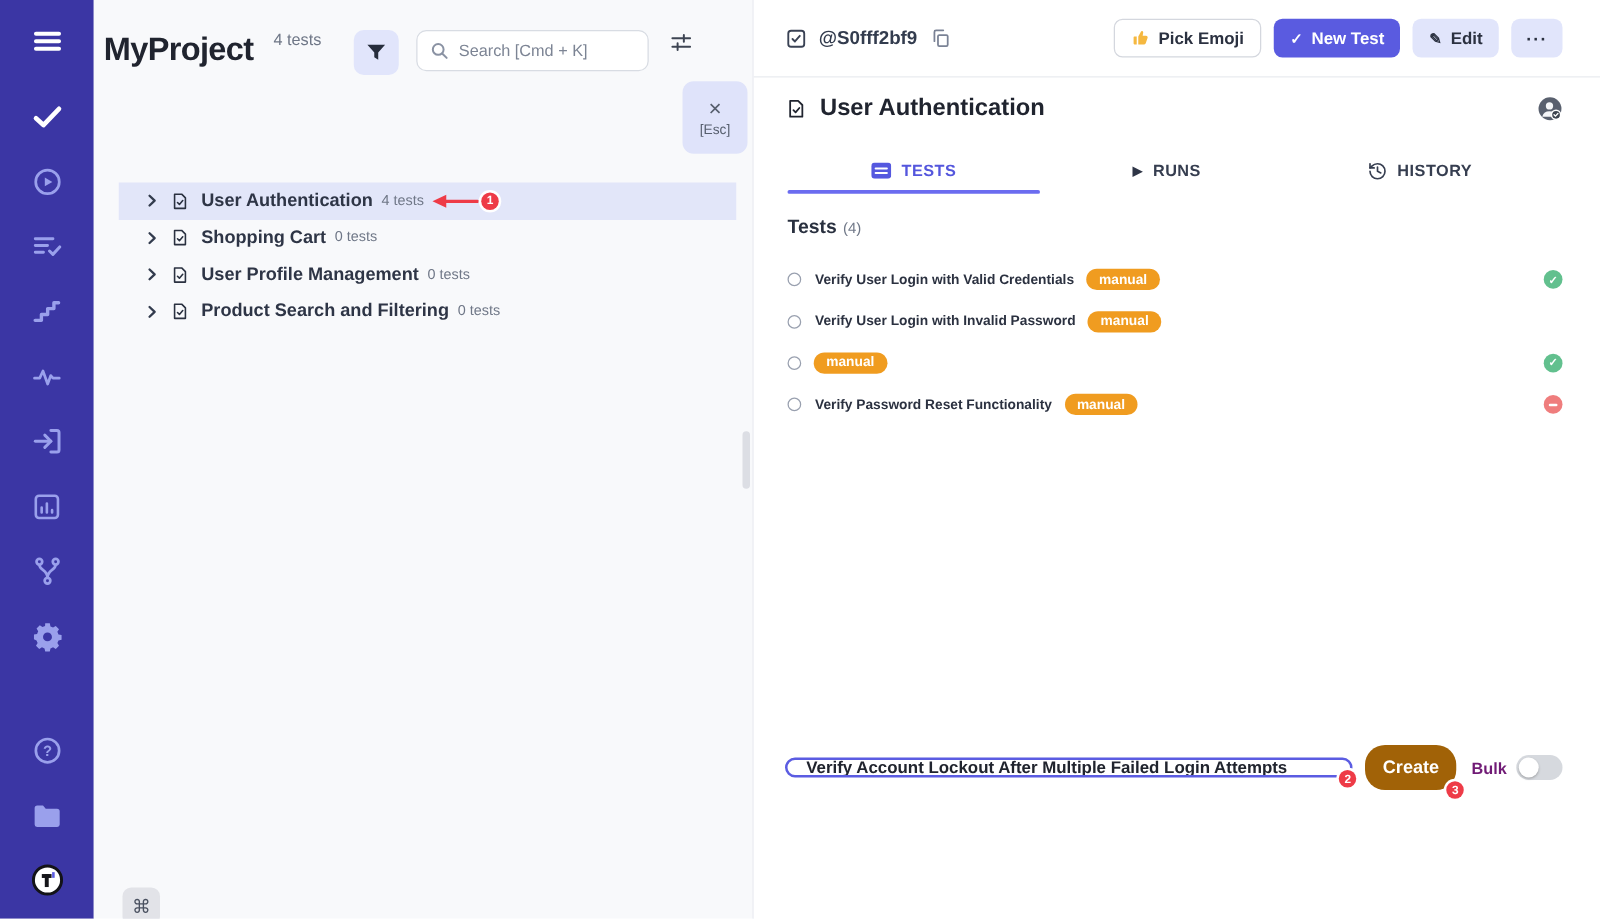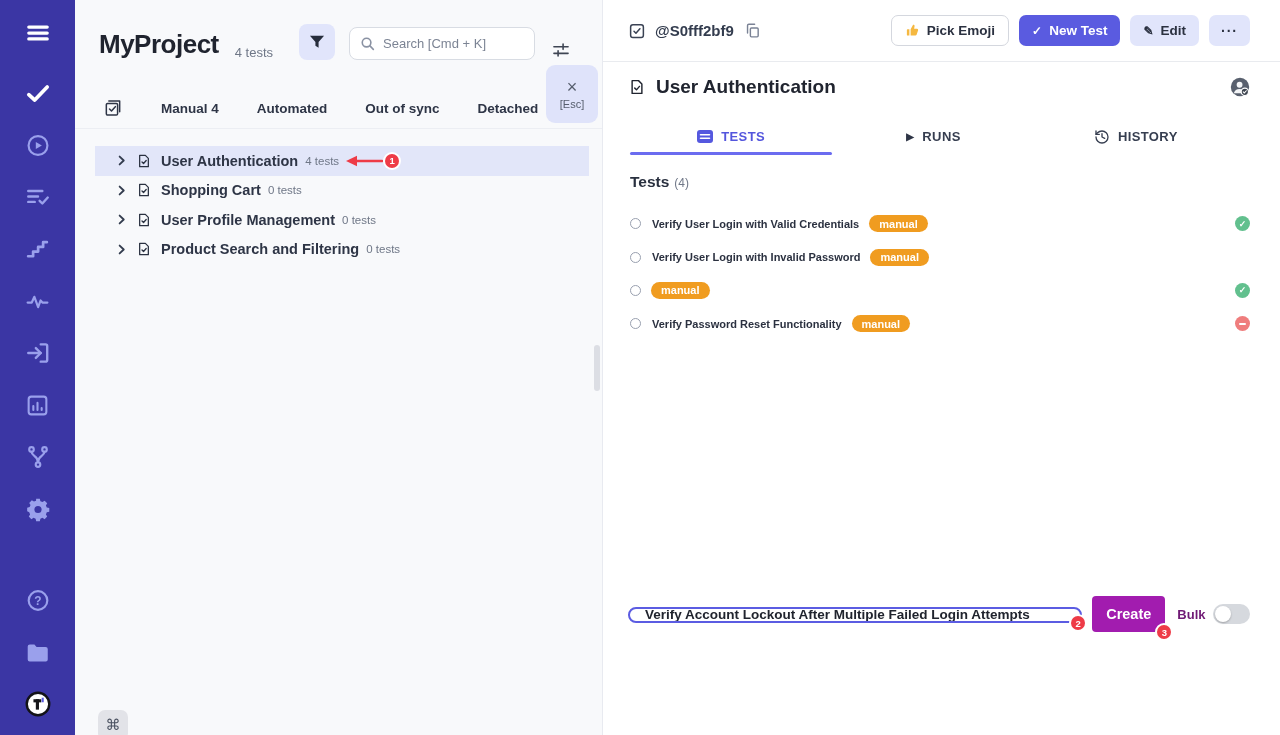--- a/index.html
+++ b/index.html
@@ -8,21 +8,21 @@
 
   
   .rail { width:75px; height:735px; background:#3b36a4; display:flex; flex-direction:column; align-items:center; padding:20px 0 14px; flex:0 0 auto; }
   .rail .ric { width:26px; height:26px; display:flex; align-items:center; justify-content:center; cursor:pointer; margin-bottom:26px; }
   .rail .ric:first-child { margin-bottom:34px; }
   .rail .spacer { flex:1; margin:0; }
   .rail .ric.logo { margin-bottom:4px; }
 
   
   .lpanel { width:528px; height:735px; background:#f8f9fb; border-right:1px solid #e8eaf0; position:relative; flex:0 0 auto; }
-  .lp-head { display:flex; align-items:flex-end; padding:24px 0 0 24px; }
+  .lp-head { display:flex; align-items:flex-start; padding:24px 0 0 8px; }
   .lp-title { font-size:26px; font-weight:800; color:#20242f; letter-spacing:-.5px; }
   .lp-sub { font-size:13px; color:#6f7787; margin-left:16px; }
   .filter-btn { margin-left:26px; width:36px; height:36px; border-radius:8px; background:#e1e5fb; border:none; display:flex; align-items:center; justify-content:center; cursor:pointer; }
   .search-box { margin-left:14px; width:186px; height:33px; background:#fff; border:1px solid #d8dce3; border-radius:8px; display:flex; align-items:center; padding:0 10px; }
   .search-box input { border:none; outline:none; background:transparent; font-family:inherit; font-size:13px; color:#3a4254; margin-left:8px; width:140px; }
   .search-box input::placeholder { color:#7c8494; }
   .sliders { margin-left:16px; cursor:pointer; display:flex; }
   .esc-card { position:absolute; top:65px; left:471px; width:52px; height:58px; background:#dfe3fa; border-radius:9px; display:flex; flex-direction:column; align-items:center; justify-content:center; gap:3px; cursor:pointer; z-index:4; }
   .esc-x { font-size:18px; line-height:16px; color:#565e6d; }
   .esc-label { font-size:11px; color:#565e6d; }
@@ -78,21 +78,21 @@
   .badge { margin-left:10px; background:#f09c20; color:#fff; font-size:11px; font-weight:700; padding:2.5px 10px; border-radius:10px; }
   .status { margin-left:auto; width:15px; height:15px; border-radius:50%; display:flex; align-items:center; justify-content:center; font-size:9px; color:#fff; font-weight:700; }
   .status.pass { background:#62c08e; }
   .status.fail { background:#ef7d7d; }
   .status.fail::before { content:""; width:7px; height:2px; background:#fff; border-radius:1px; }
   .status.pass::before { content:"\2713"; }
 
   .create-bar { position:absolute; top:596px; left:25px; right:30px; display:flex; align-items:center; }
   .create-input { position:relative; width:460px; }
   .create-input input { width:100%; height:16px; border:2px solid #5b5ce2; border-radius:9px; font-family:inherit; font-size:13.5px; font-weight:700; color:#20242e; padding:0 15px; outline:none; background:#fff; }
-  .create-btn { position:relative; margin-left:10px; width:74px; height:36px; background:#a21caf; border:none; border-radius:4px; color:#fff; font-family:inherit; font-size:14.5px; font-weight:700; cursor:pointer; }
+  .create-btn { position:relative; margin-left:10px; width:74px; height:36px; background:#a16207; border:none; border-radius:16px; color:#fff; font-family:inherit; font-size:14.5px; font-weight:700; cursor:pointer; }
   .bulk-label { margin-left:12px; font-size:13px; font-weight:700; color:#701a75; }
   .toggle { margin-left:8px; width:37px; height:20px; border-radius:10px; background:#d6d9de; position:relative; cursor:pointer; }
   .toggle .knob { position:absolute; left:2px; top:2px; width:16px; height:16px; border-radius:50%; background:#fff; box-shadow:0 1px 2px rgba(0,0,0,.25); }
 
   .numbadge { width:14px; height:14px; border-radius:50%; background:#ee3b47; color:#fff; font-size:9.5px; font-weight:700; display:flex; align-items:center; justify-content:center; box-shadow:0 0 0 2px #fff; }
   .nb-abs { position:absolute; }
 </style>
 </head>
 <body>
 
@@ -203,33 +203,20 @@
           <path d="M3.5 8h17M14.5 4.8v6.4M3.5 16h17M8.5 12.8v6.4"></path>
         </svg>
     </span>
   </div>
 
   <div class="esc-card">
     <span class="esc-x">×</span>
     <span class="esc-label">[Esc]</span>
   </div>
 
-  <div class="lp-tabs">
-    <span style="display:flex">
-      <svg width="20" height="20" viewBox="0 0 24 24" fill="none" stroke="#2e3546" stroke-width="1.8" stroke-linecap="round" stroke-linejoin="round">
-          <path d="M7 3.5h13v13"></path>
-          <rect x="4" y="6.5" width="13.5" height="14" rx="1.5"></rect>
-          <path d="M7.8 13.2l2.4 2.4 4.6-5.2"></path>
-        </svg>
-    </span>
-    <span class="lp-tab">Manual 4</span>
-    <span class="lp-tab">Automated</span>
-    <span class="lp-tab">Out of sync</span>
-    <span class="lp-tab">Detached</span>
-  </div>
 
   <div class="tree">
     <div class="trow selected">
       <span class="chev">
           <svg width="13" height="13" viewBox="0 0 14 14" fill="none" stroke="#333c4e" stroke-width="2" stroke-linecap="round" stroke-linejoin="round">
             <path d="M5 2.8L9.4 7 5 11.2"></path>
           </svg>
         </span>
       <span class="doc">
           <svg width="16" height="16" viewBox="0 0 24 24" fill="none" stroke="#2a3140" stroke-width="1.9" stroke-linejoin="round">

